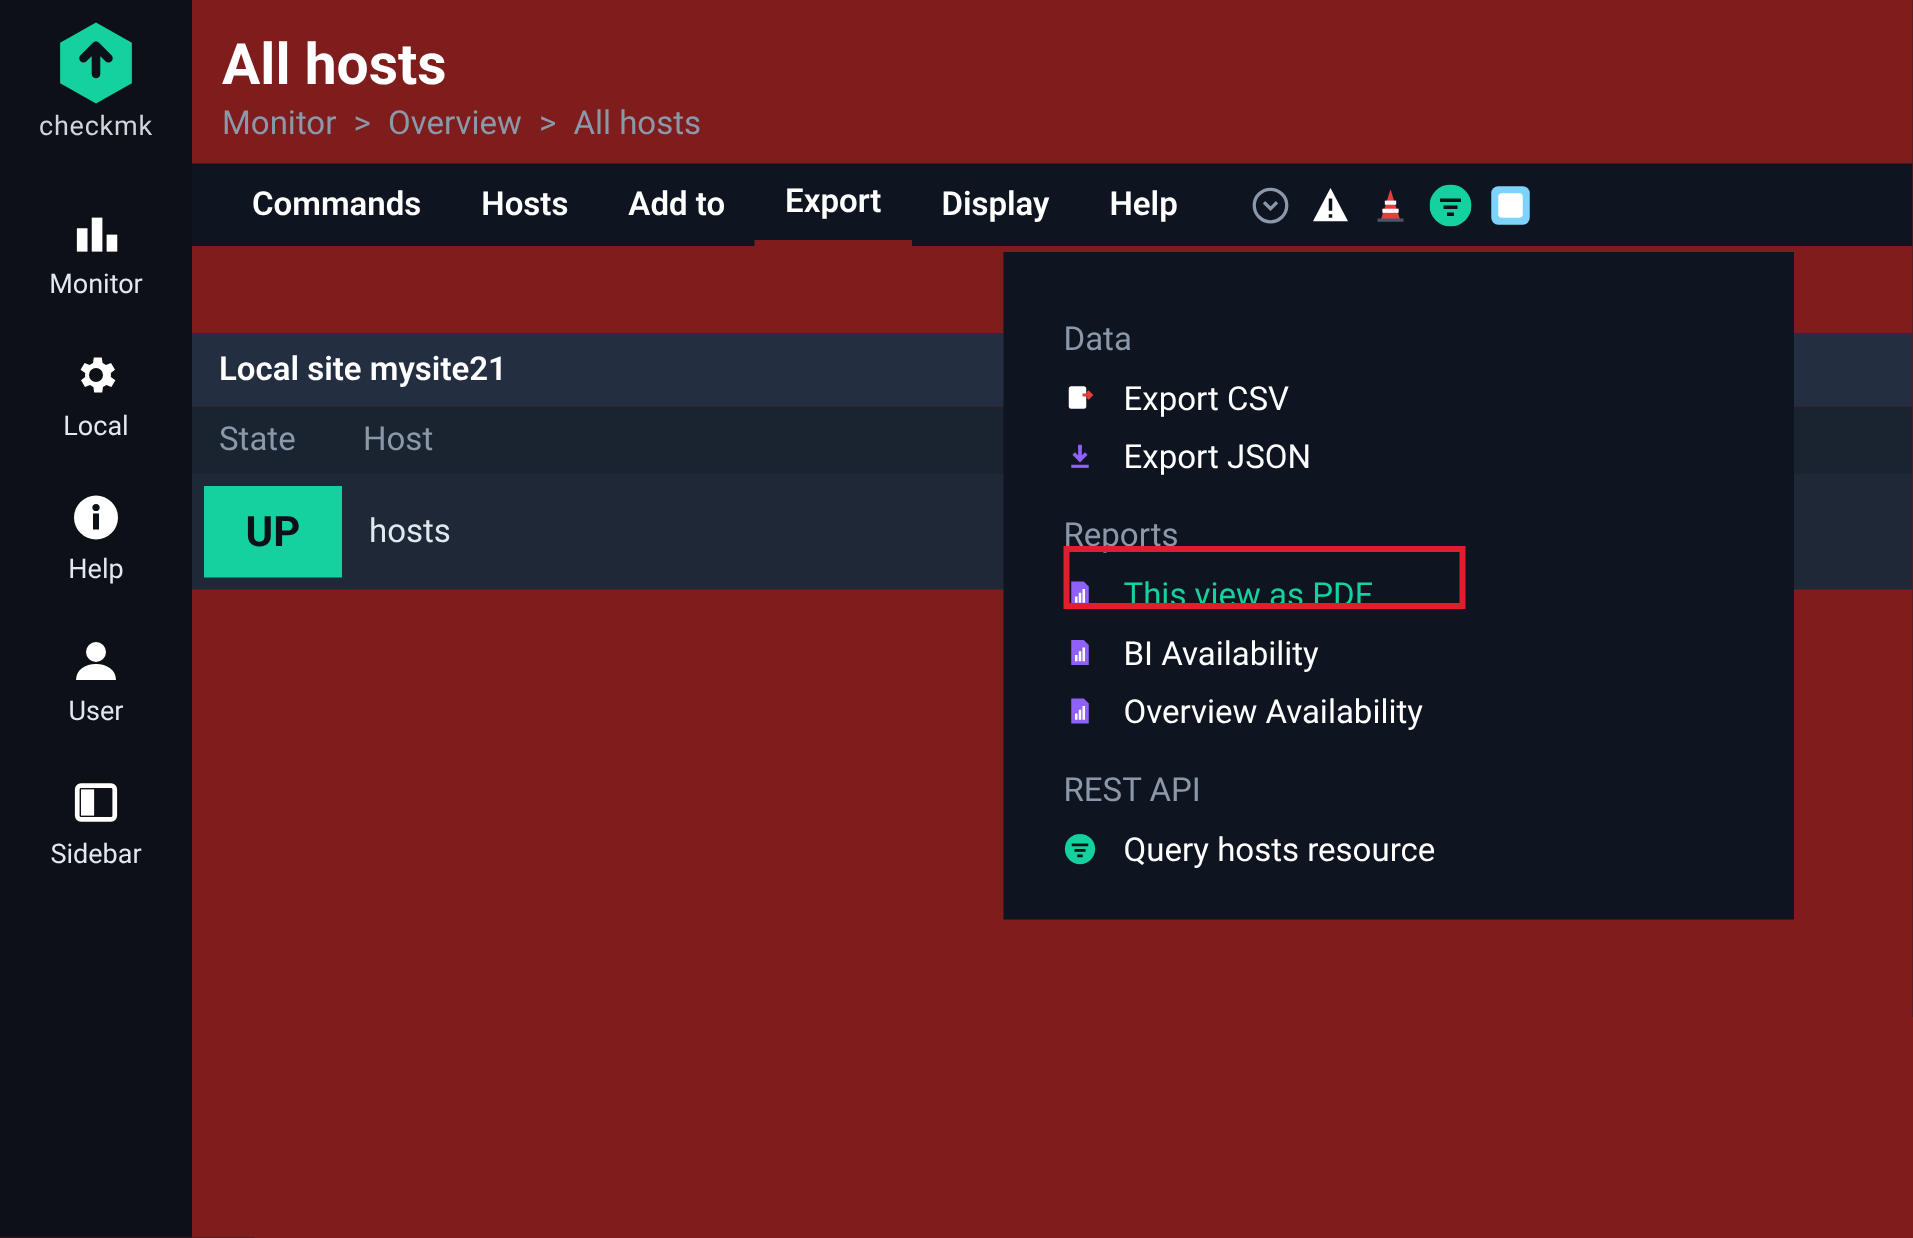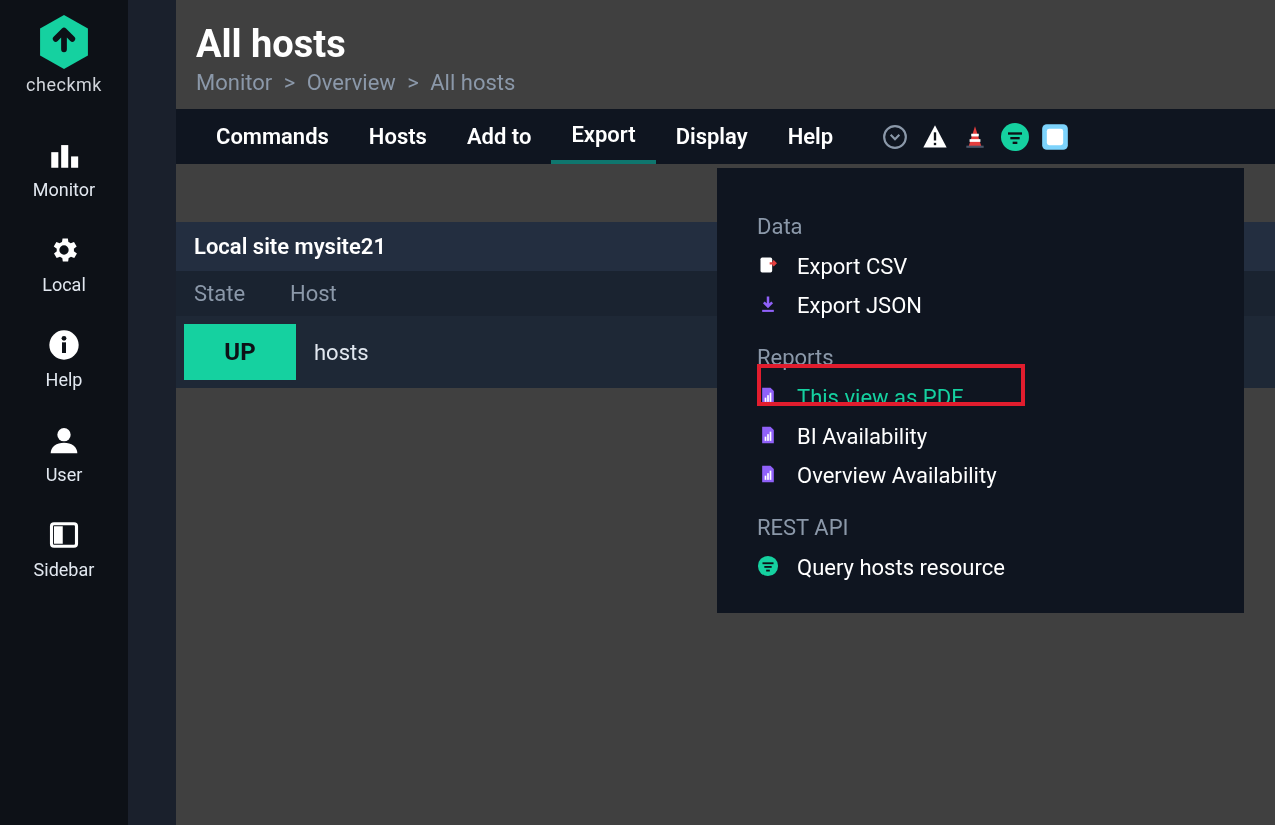--- a/index.html
+++ b/index.html
@@ -54,23 +54,22 @@
   }
   .side-label {
     font-size: 18px;
     color: #e2e8f0;
     margin-top: 6px;
   }
 
   
   .main {
     flex: 1;
-    background: #404040;
+    background: #7f1d1d;
     position: relative;
-    margin-left: 48px;
   }
   .page-header {
     padding: 22px 0 0 20px;
   }
   .page-title {
     font-size: 38px;
     font-weight: 700;
     color: #fff;
   }
   .breadcrumb {
@@ -94,21 +93,21 @@
     color: #fff;
     font-size: 22px;
     font-weight: 600;
     padding: 0 20px;
     display: flex;
     align-items: center;
     cursor: pointer;
     position: relative;
   }
   .toolbar-item.active {
-    border-bottom: 4px solid #0f766e;
+    border-bottom: 4px solid #7f1d1d;
   }
   .toolbar-icons {
     display: flex;
     align-items: center;
     gap: 12px;
     margin-left: 28px;
   }
   .tbi { width: 28px; height: 28px; display: flex; align-items: center; justify-content: center; cursor:pointer; }
 
   
@@ -170,23 +169,23 @@
   .data-row {
     display: flex;
     align-items: center;
     padding: 8px 0 8px 8px;
     background: #1e2836;
   }
   .state-badge {
     background: #15d1a0;
     color: #0d1117;
     font-weight: 700;
-    font-size: 24px;
+    font-size: 28px;
     padding: 14px 0;
-    width: 112px;
+    width: 92px;
     text-align: center;
   }
   .host-cell {
     padding-left: 18px;
     font-size: 22px;
     color: #e2e8f0;
   }
 </style>
 </head>
 <body>

